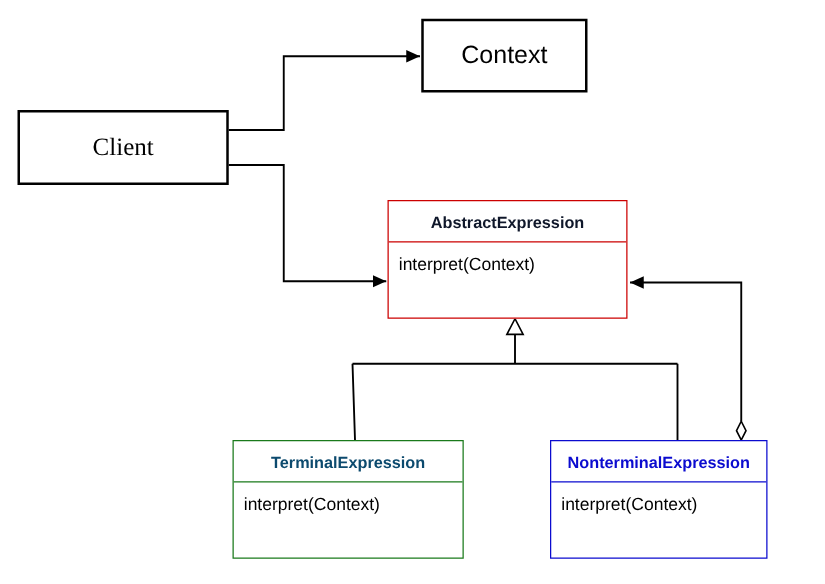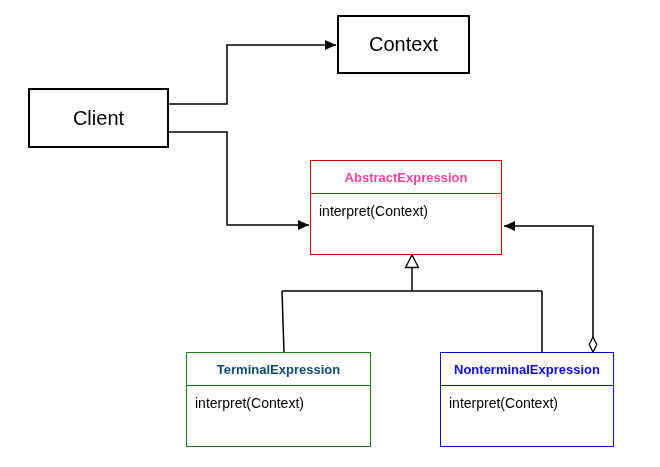--- a/index.html
+++ b/index.html
@@ -52,21 +52,21 @@
     font-size: 13px;
     border-bottom: 1.5px solid #000000;
   }
   .class-body {
     box-sizing: border-box;
     padding: 9px 8px;
     font-size: 14px;
     color: #000000;
     text-align: left;
   }
-  #client-box   { left: 28px;  top: 88px;  width: 141px; height: 60px; }
+  #client-box   { left: 14px;  top: 88px;  width: 169px; height: 60px; font-family: Liberation Serif, serif; }
   #context-box  { left: 337px; top: 15px;  width: 133px; height: 59px; }
   #abstract-box    { left: 310px; top: 160px; width: 192px; height: 95px; }
   #terminal-box    { left: 186px; top: 352px; width: 185px; height: 95px; }
   #nonterminal-box { left: 440px; top: 352px; width: 174px; height: 95px; }
 </style>
 </head>
 <body>
 
 <div id="canvas">
 
@@ -90,21 +90,21 @@
 
   <div id="client-box" class="simple-box">
     <span>Client</span>
   </div>
 
   <div id="context-box" class="simple-box">
     <span>Context</span>
   </div>
 
   <div id="abstract-box" class="class-box" style="border-color: rgb(204, 0, 0);">
-    <div class="class-title" style="color: #ec4899; border-bottom-color: rgb(204, 0, 0);">AbstractExpression</div>
+    <div class="class-title" style="color: #0f172a; border-bottom-color: rgb(204, 0, 0);">AbstractExpression</div>
     <div class="class-body">interpret(Context)</div>
   </div>
 
   <div id="terminal-box" class="class-box" style="border-color: rgb(26, 122, 27);">
     <div class="class-title" style="color: #0c4a6e; border-bottom-color: rgb(26, 122, 27);">TerminalExpression</div>
     <div class="class-body">interpret(Context)</div>
   </div>
 
   <div id="nonterminal-box" class="class-box" style="border-color: rgb(11, 11, 207);">
     <div class="class-title" style="color: rgb(11, 11, 207); border-bottom-color: rgb(11, 11, 207);">NonterminalExpression</div>

